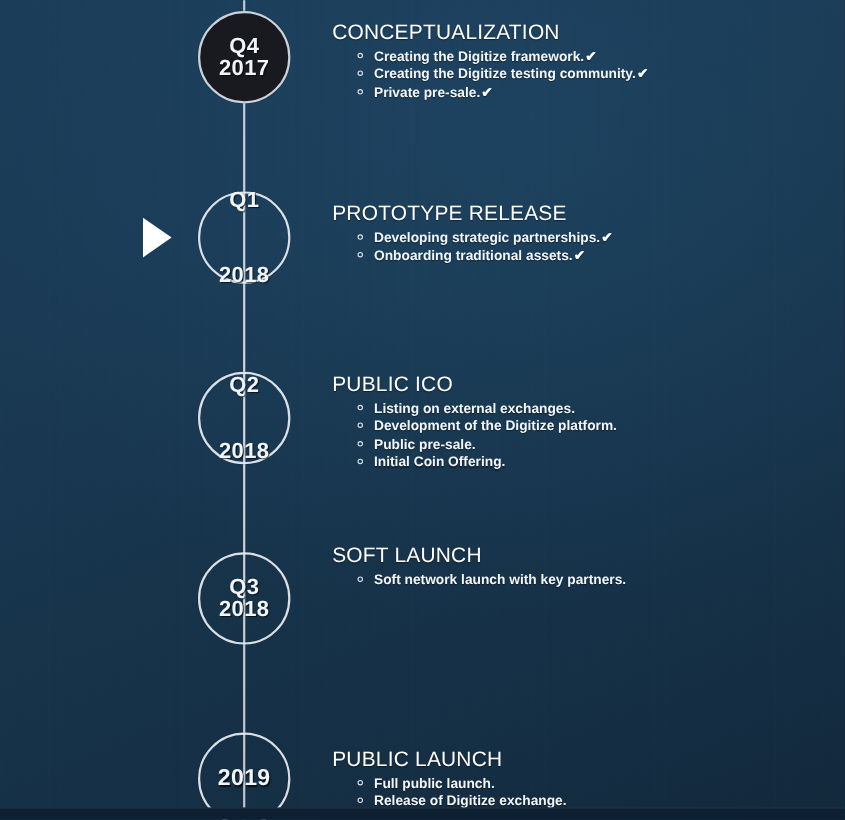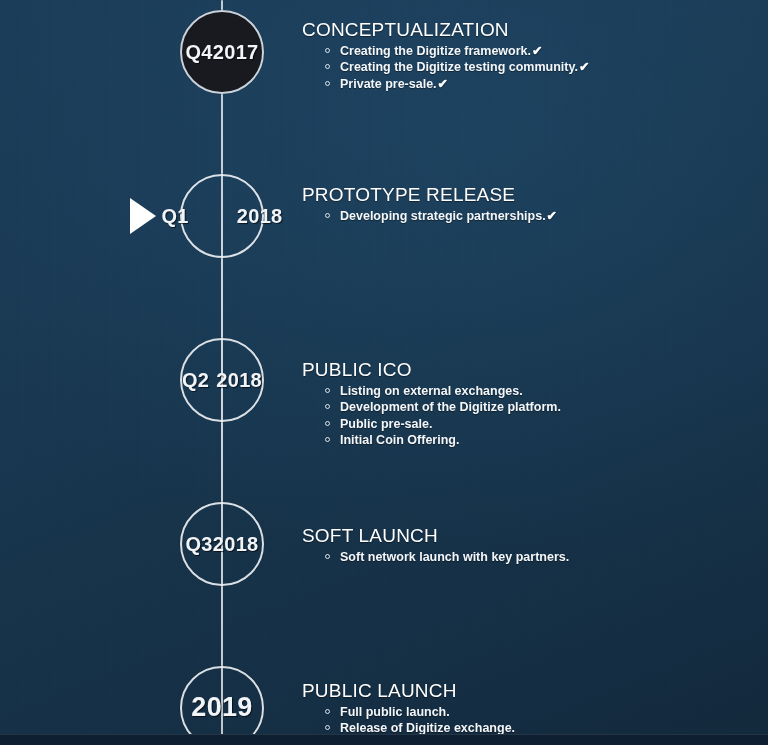--- a/index.html
+++ b/index.html
@@ -73,21 +73,21 @@
 
   .node {
     position: absolute;
     left: 180px;
     width: 84px;
     height: 84px;
     border-radius: 50%;
     box-sizing: border-box;
     border: 2px solid rgba(233,238,242,0.92);
     display: flex;
-    flex-direction: row;
+    flex-direction: column;
     align-items: center;
     justify-content: center;
     background: transparent;
     box-shadow: 0 0 0 0.5px rgba(0,0,0,0.25);
   }
 
   .node.filled {
     background: #191a1f;
     border: 2px solid #c9d2da;
   }
@@ -95,21 +95,21 @@
   .node-line {
     color: #f2f5f8;
     font-size: 20px;
     font-weight: bold;
     line-height: 1.02;
     letter-spacing: 0.3px;
     text-shadow: 1px 1px 1px rgba(0,0,0,0.65);
   }
 
   .node.single .node-line {
-    font-size: 27px;
+    font-size: 21px;
   }
 
   .content {
     position: absolute;
     left: 302px;
     width: 440px;
   }
 
   .heading {
     color: #ffffff;
@@ -197,44 +197,45 @@
       </div>
       <div class="milestone">
         <div class="node" style="top: 174px; gap: 48px;">
           <div class="node-line">Q1</div>
           <div class="node-line">2018</div>
         </div>
         <div class="content" style="top: 185px;">
           <div class="heading">PROTOTYPE RELEASE</div>
           <ul class="bullets">
             <li><span class="dot"></span><span>Developing strategic partnerships.</span><span class="check">✔</span></li>
+            <li><span class="dot"></span><span>Onboarding traditional assets.</span><span class="check">✔</span></li>
           </ul>
         </div>
       </div>
       <div class="milestone">
         <div class="node" style="top: 338px; justify-content: space-between;">
           <div class="node-line">Q2</div>
           <div class="node-line">2018</div>
         </div>
-        <div class="content" style="top: 340px; margin-top: 20px;">
+        <div class="content" style="top: 340px;">
           <div class="heading">PUBLIC ICO</div>
           <ul class="bullets">
             <li><span class="dot"></span><span>Listing on external exchanges.</span></li>
             <li><span class="dot"></span><span>Development of the Digitize platform.</span></li>
             <li><span class="dot"></span><span>Public pre-sale.</span></li>
             <li><span class="dot"></span><span>Initial Coin Offering.</span></li>
           </ul>
         </div>
       </div>
       <div class="milestone">
         <div class="node" style="top: 502px;">
           <div class="node-line">Q3</div>
           <div class="node-line">2018</div>
         </div>
-        <div class="content" style="top: 526px;">
+        <div class="content" style="top: 496px;">
           <div class="heading">SOFT LAUNCH</div>
           <ul class="bullets">
             <li><span class="dot"></span><span>Soft network launch with key partners.</span></li>
           </ul>
         </div>
       </div>
       <div class="milestone">
         <div class="node single" style="top: 666px;">
           <div class="node-line">2019</div>
         </div>

